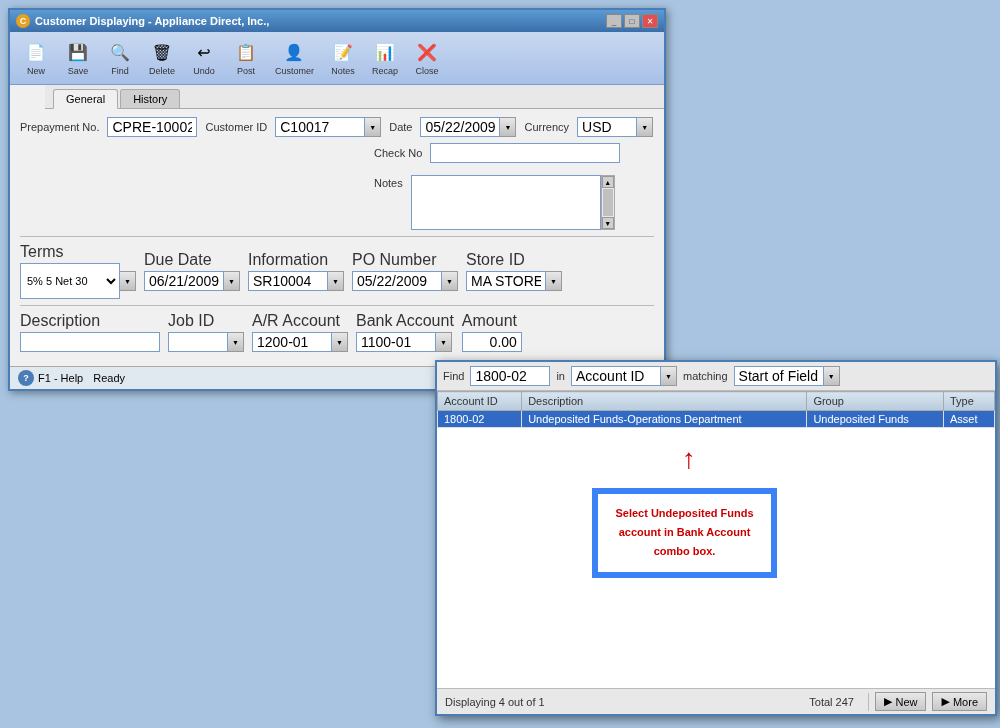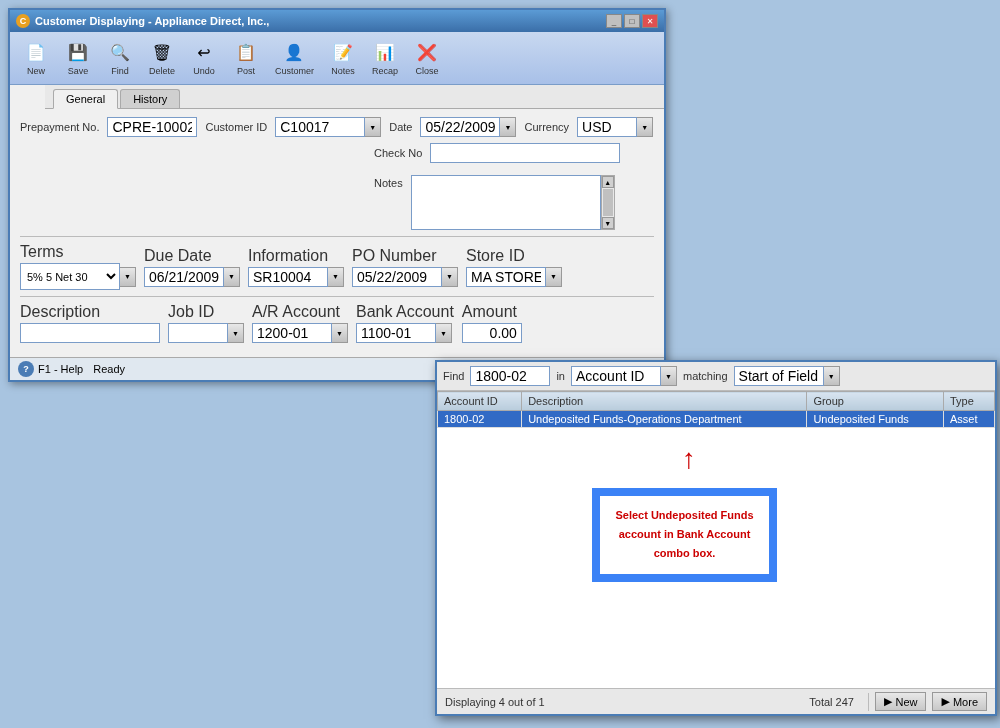--- a/index.html
+++ b/index.html
@@ -260,21 +260,21 @@
     }
 
     .field-label { color: #333; font-size: 16px; }
 
     .select-with-btn {
       display: flex;
       align-items: center;
     }
 
     .select-field {
-      height: 27px;
+      height: 36px;
       border: 1px solid #7a9cc8;
       background: white;
       padding: 1px 2px;
       font-size: 11px;
     }
 
     .select-arrow {
       height: 20px;
       width: 16px;
       background: linear-gradient(to bottom, #e8e8e8, #c0c0c0);
@@ -645,21 +645,21 @@
           <td>Undeposited Funds-Operations Department</td>
           <td>Undeposited Funds</td>
           <td>Asset</td>
         </tr>
       </tbody>
     </table>
     <div class="empty-area" style="position:relative;">
 
       <div style="position:absolute; left:245px; top:15px; color:#cc0000; font-size:28px; font-weight:bold;">↑</div>
 
-      <div style="position:absolute; left:155px; top:60px; border:8px solid #3b82f6; background:white; padding:10px 12px; text-align:center; color:#cc0000; font-weight:bold; font-size:12px; line-height:1.6; width:185px;">
+      <div style="position:absolute; left:155px; top:60px; border:6px solid #3b82f6; background:white; padding:10px 12px; text-align:center; color:#cc0000; font-weight:bold; font-size:12px; line-height:1.6; width:185px;">
         <span>Select Undeposited Funds account in Bank Account combo box.</span>
       </div>
     </div>
   </div>
 
   <div class="lookup-bottom-bar">
     <span class="lookup-status">Displaying 4 out of 1</span>
     <div style="display:flex;align-items:center;gap:6px;">
       <span class="lookup-total">Total 247</span>
       <div style="width:1px;height:18px;background:#bbb;"></div>

